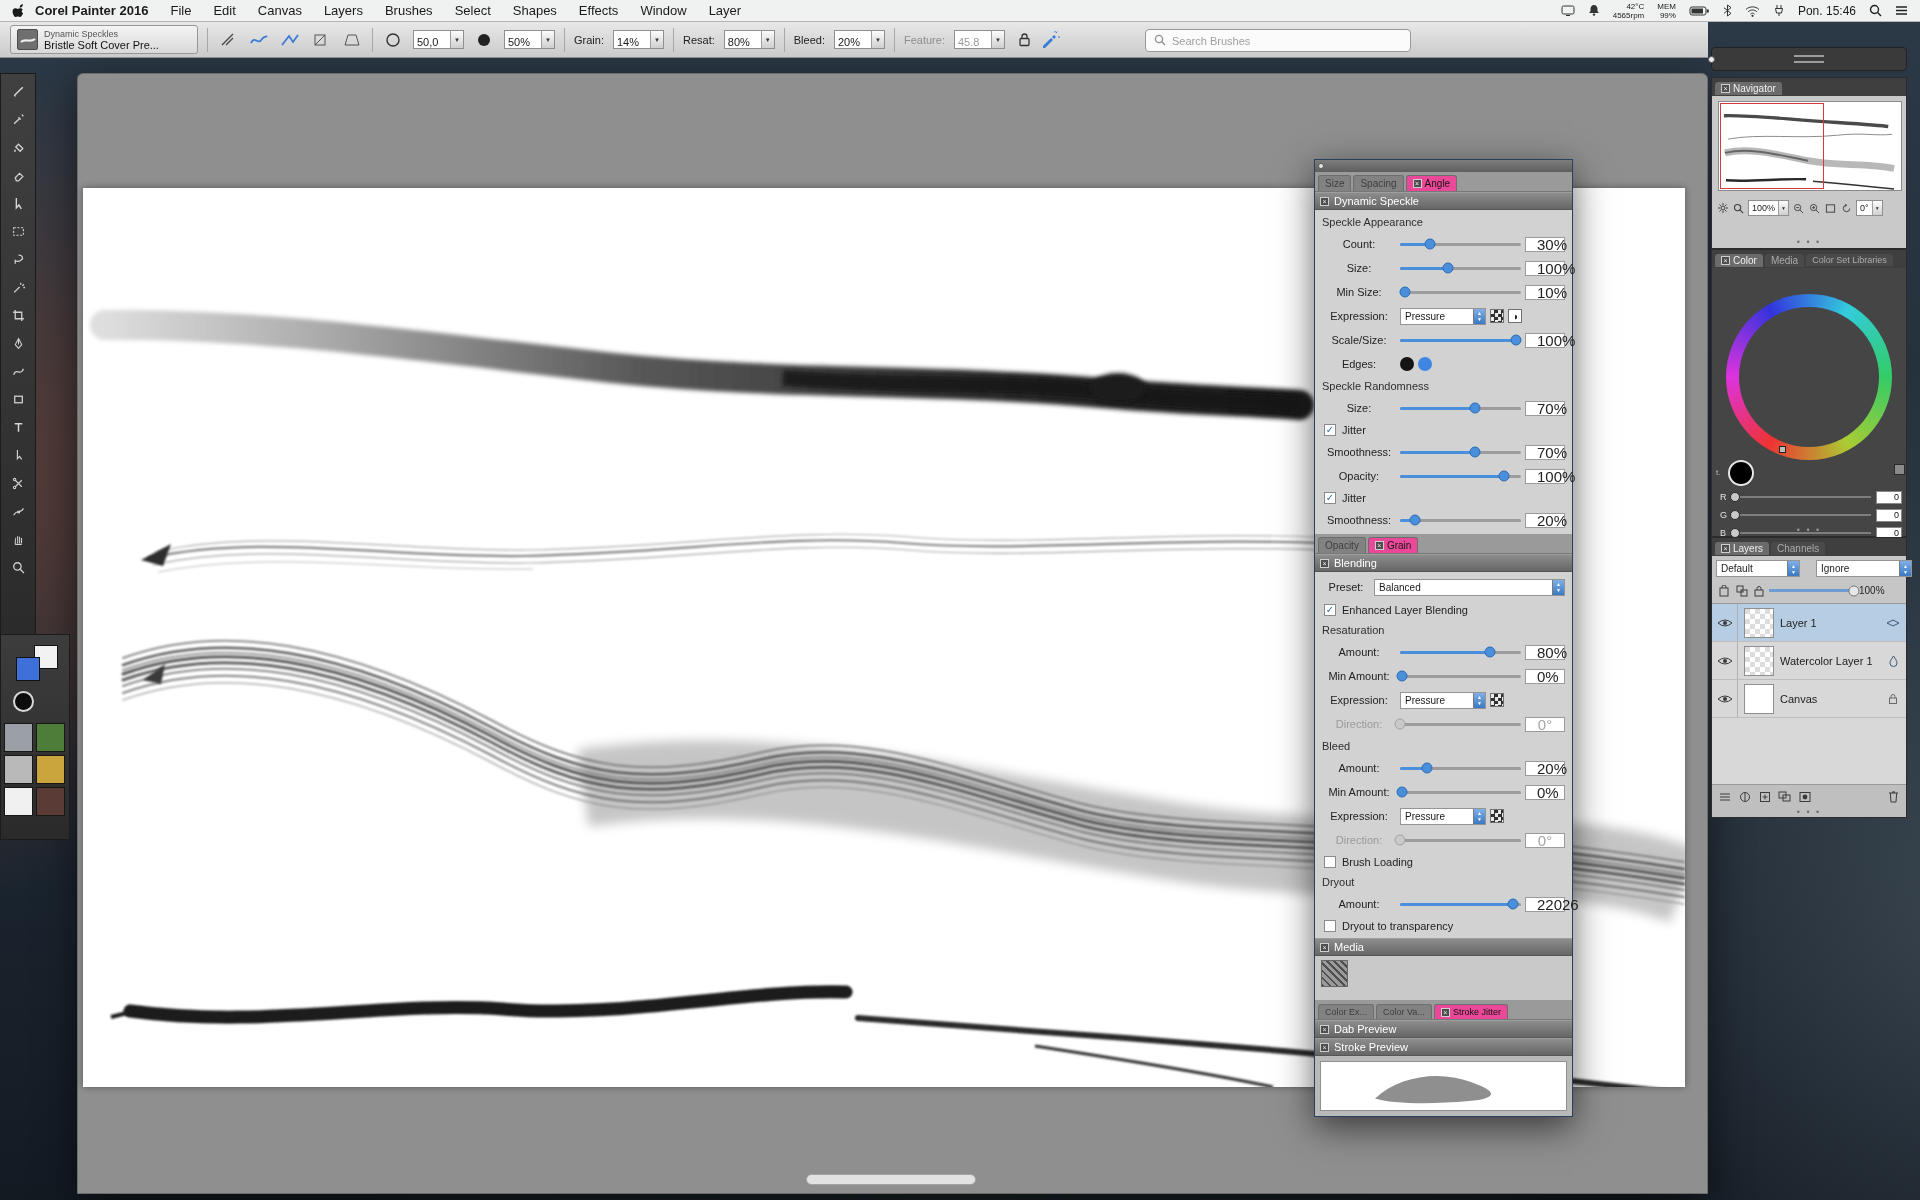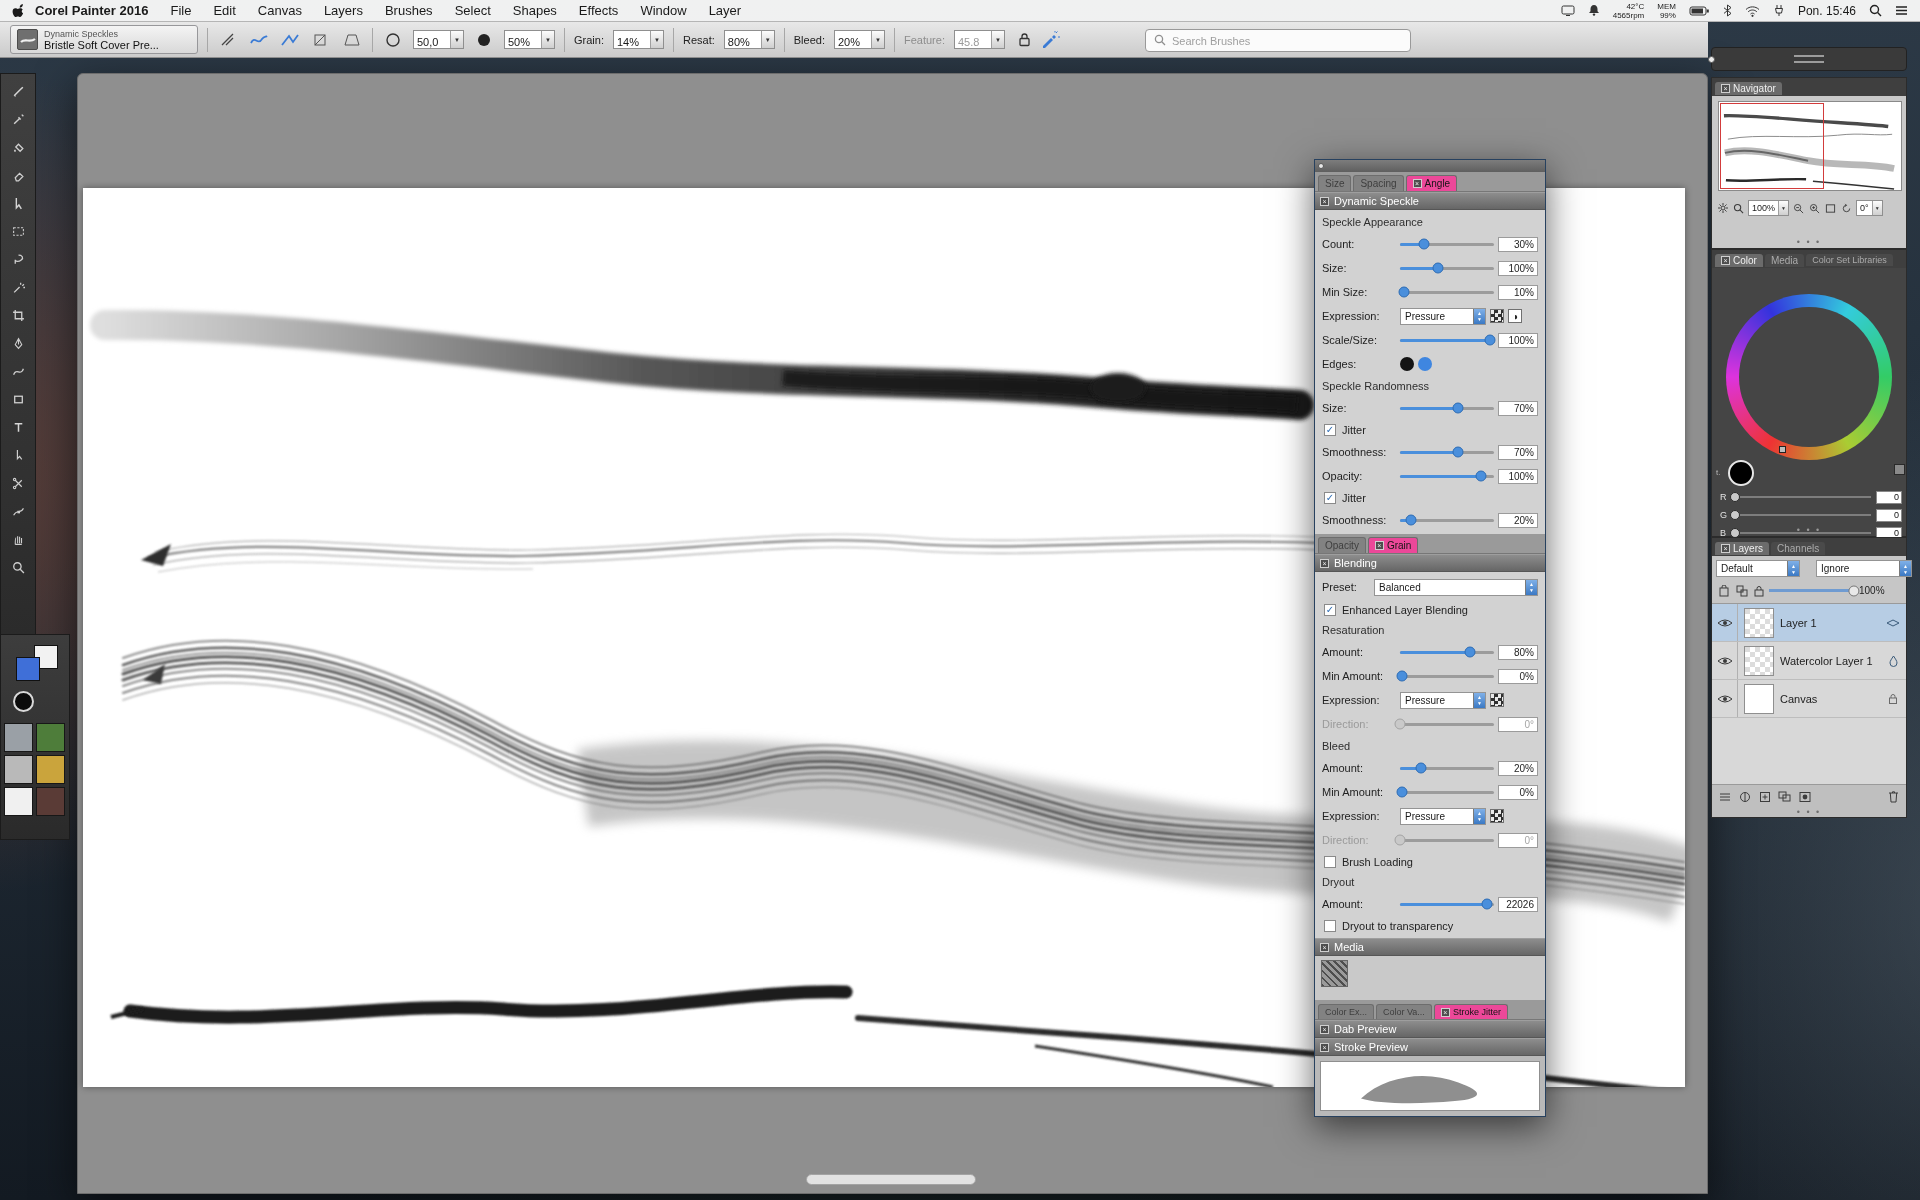--- a/index.html
+++ b/index.html
@@ -64,45 +64,45 @@
 .docwin{position:absolute;left:77px;top:73px;width:1631px;height:1121px;background:#8f8f8f;
   border-radius:6px 6px 0 0;border:1px solid #6d6d6d;box-shadow:0 12px 42px rgba(0,0,0,.55);z-index:10}
 .titlebar{height:26px;background:linear-gradient(#b6b6b6,#9c9c9c);border-bottom:1px solid #7b7b7b;
   border-radius:6px 6px 0 0;position:relative;display:flex;align-items:center;justify-content:center;font-size:12px;color:#333}
 .tlights{position:absolute;left:11px;top:7px;display:flex;gap:8px}
 .tl{width:12px;height:12px;border-radius:50%;background:radial-gradient(circle at 40% 35%,#cfcfcf,#a3a3a3);border:1px solid #848484}
 .canvas{position:absolute;left:5px;top:114px;width:1602px;height:899px;background:#fff;box-shadow:0 0 7px rgba(0,0,0,.4)}
 .hscroll{position:absolute;left:728px;bottom:8px;width:170px;height:11px;background:#e2e2e2;border:1px solid #a3a3a3;border-radius:6px}
 
 
-.fpanel{position:absolute;left:1314px;top:159px;width:232px;height:958px;display:flex;flex-direction:column;
+.fpanel{position:absolute;left:1314px;top:159px;width:259px;height:958px;display:flex;flex-direction:column;
   background:#d2d2d2;border:1px solid #27415f;box-shadow:0 10px 34px rgba(0,0,0,.6);font-size:11px;z-index:45}
 .grip{height:12px;background:linear-gradient(#7d7d7d,#5f5f5f);position:relative;flex:0 0 auto}
 .grip .dot{position:absolute;left:3px;top:3px;width:6px;height:6px;border-radius:50%;background:#e8e8e8;border:1px solid #555}
 .ftabs{display:flex;align-items:flex-end;background:#9a9a9a;height:20px;padding:2px 3px 0;gap:2px;flex:0 0 auto;border-bottom:1px solid #777}
 .ftab{display:flex;align-items:center;gap:3px;background:#828282;color:#3e3e3e;font-size:10px;padding:2px 6px;
   border:1px solid #6d6d6d;border-bottom:none;border-radius:3px 3px 0 0;white-space:nowrap;overflow:hidden}
 .ftab.active{background:#ec4899;color:#141414}
 .xbox{display:inline-flex;width:9px;height:9px;border:1px solid #cfcfcf;background:#4e4e4e;color:#eee;font-size:7px;
   line-height:7px;align-items:center;justify-content:center;flex:0 0 auto}
 .hdr{height:18px;background:linear-gradient(#8d8d8d,#666);display:flex;align-items:center;gap:5px;padding:0 5px;
   color:#fff;font-size:11px;border-top:1px solid #9e9e9e;border-bottom:1px solid #565656;flex:0 0 auto}
 .pbody{background:#d2d2d2;padding:2px 0;flex:0 0 auto}
 .sect{height:20px;display:flex;align-items:center;padding:0 7px;font-size:11px;color:#2e2e2e}
 .row{display:flex;align-items:center;height:24px;gap:4px;padding:0 7px}
-.row label{width:74px;text-align:left;font-size:11px;color:#222;flex:0 0 auto;white-space:nowrap}
+.row label{width:74px;text-align:center;font-size:11px;color:#222;flex:0 0 auto;white-space:nowrap}
 .row.dis label{color:#9a9a9a}
 .slider{--fill:0%;position:relative;flex:1;height:3px;background:#9c9c9c;border-radius:2px}
 .slider::before{content:"";position:absolute;left:0;top:0;bottom:0;width:var(--fill);background:#4a8fdc;border-radius:2px}
 .slider::after{content:"";position:absolute;left:var(--fill);top:50%;width:9px;height:9px;border-radius:50%;
   background:#4a8fdc;border:1px solid #2d6cb4;transform:translate(-50%,-50%)}
 .row.dis .slider::before{background:#b5b5b5}
 .row.dis .slider::after{background:#c9c9c9;border-color:#a3a3a3}
-.val{flex:0 0 auto;width:40px;height:15px;background:#fff;border:1px solid #9b9b9b;font-size:10px;text-align:right;
-  padding:1px 3px;line-height:12px;color:#222}
+.val{flex:0 0 auto;width:40px;height:15px;background:#fff;border:1px solid #9b9b9b;font-size:15px;text-align:center;
+  padding:1px 11px;line-height:12px;color:#222}
 .row.dis .val{color:#a5a5a5}
 .dd{display:flex;align-items:center;height:17px;background:#fff;border:1px solid #949494;font-size:10px}
 .dd .txt{padding:0 4px;flex:1;white-space:nowrap;overflow:hidden}
 .dd .step{width:12px;height:15px;background:linear-gradient(#7fb0e8,#3b79c4);display:flex;flex-direction:column;
   align-items:center;justify-content:center;color:#fff;font-size:5px;line-height:6px;border-left:1px solid #7a7a7a}
 .dd.w86{width:86px;flex:0 0 auto}
 .mini{width:14px;height:14px;border:1px solid #707070;flex:0 0 auto;display:flex;align-items:center;justify-content:center;
   font-size:10px;background:#fff;color:#222}
 .mini.checker{background:repeating-conic-gradient(#2f2f2f 0% 25%,#e8e8e8 0% 50%) 0 0/7px 7px}
 .check{width:12px;height:12px;background:#fff;border:1px solid #8a8a8a;font-size:10px;line-height:10px;text-align:center;

